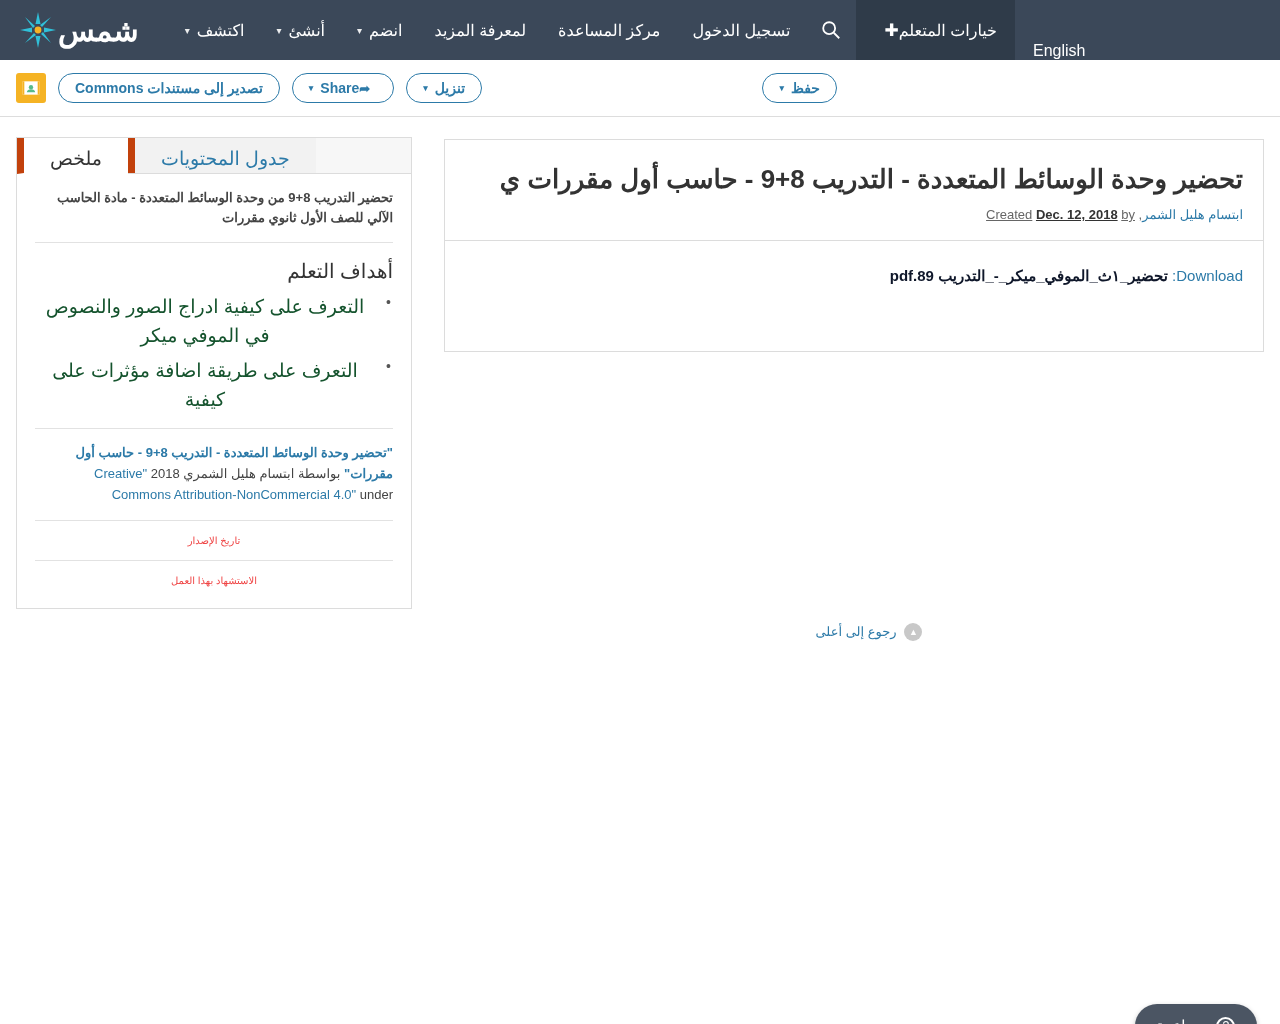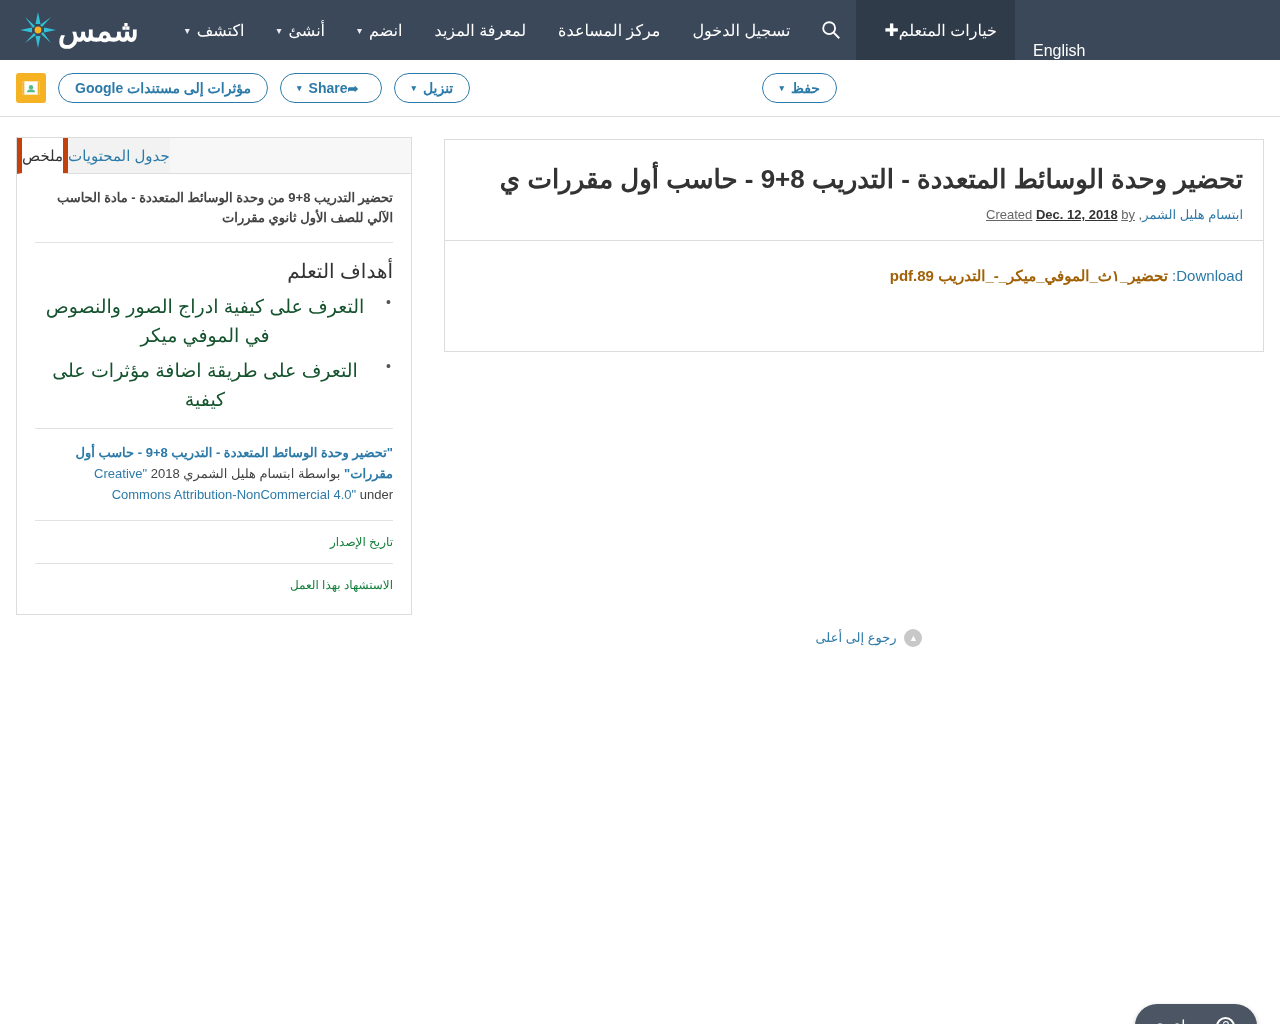--- a/index.html
+++ b/index.html
@@ -147,25 +147,25 @@
     align-self: flex-start;
   }
   .tabs {
     display: flex;
     flex-direction: row-reverse;
     border-bottom: 1px solid #dcdcdc;
     background: #f7f7f7;
     height: 36px;
   }
   .tab {
-    padding: 9px 0;
-    font-size: 15px;
+    padding: 9px 26px;
+    font-size: 19px;
     color: #2c7aa8;
     cursor: pointer;
-    border-left: 5px solid #c2410c;
+    border-left: 7px solid #c2410c;
     background: #f2f2f2;
   }
   .tab.active {
     background: #ffffff;
     color: #333333;
     border-bottom: 1px solid #ffffff;
     margin-bottom: -1px;
   }
   .side-body { padding: 14px 18px 8px 18px; }
   .side-desc {
@@ -214,23 +214,23 @@
     padding: 14px 0;
   }
   .license a {
     color: #2c7aa8;
     font-weight: bold;
     text-decoration: none;
   }
   .license .lic-link { font-weight: normal; }
   .side-row {
     padding: 14px 0;
-    text-align: right;
-    font-size: 12px;
-    color: #15803d;
+    text-align: center;
+    font-size: 10px;
+    color: #ef4444;
     cursor: pointer;
   }
 
   
   .main {
     order: 1;
     flex: 1;
     border: 1px solid #dcdcdc;
     background: #fff;
     align-self: flex-start;
@@ -264,21 +264,21 @@
     padding: 26px 20px 60px 20px;
     min-height: 110px;
   }
   .download-line {
     text-align: right;
     font-size: 15px;
     direction: rtl;
   }
   .download-label { color: #2c7aa8; }
   .download-link {
-    color: #a16207;
+    color: #0f172a;
     font-weight: bold;
     text-decoration: none;
     margin-left: 46px;
   }
 
   .back-top {
     text-align: center;
     margin-top: 14px;
     font-size: 13px;
     color: #2c7aa8;
@@ -400,21 +400,21 @@
       <span class="caret">▾</span>
     </div>
 
     <div class="btn">
       <span class="sh-icon">➦</span>
       <span>Share</span>
       <span class="caret">▾</span>
     </div>
 
     <div class="btn">
-      <span>مؤثرات إلى مستندات Google</span>
+      <span>تصدير إلى مستندات Commons</span>
     </div>
 
     <div class="gc-badge">
       <svg viewBox="0 0 24 24">
         <rect x="2" y="4" width="20" height="16" fill="#ffffff"></rect>
         <circle cx="12" cy="11" r="2.6" fill="#57bb8a"></circle>
         <path d="M7 17c0-2.4 2.4-3.6 5-3.6s5 1.2 5 3.6z" fill="#57bb8a"></path>
         <rect x="2" y="4" width="2" height="16" fill="#f5b324"></rect>
         <rect x="20" y="4" width="2" height="16" fill="#f5b324"></rect>
       </svg>

